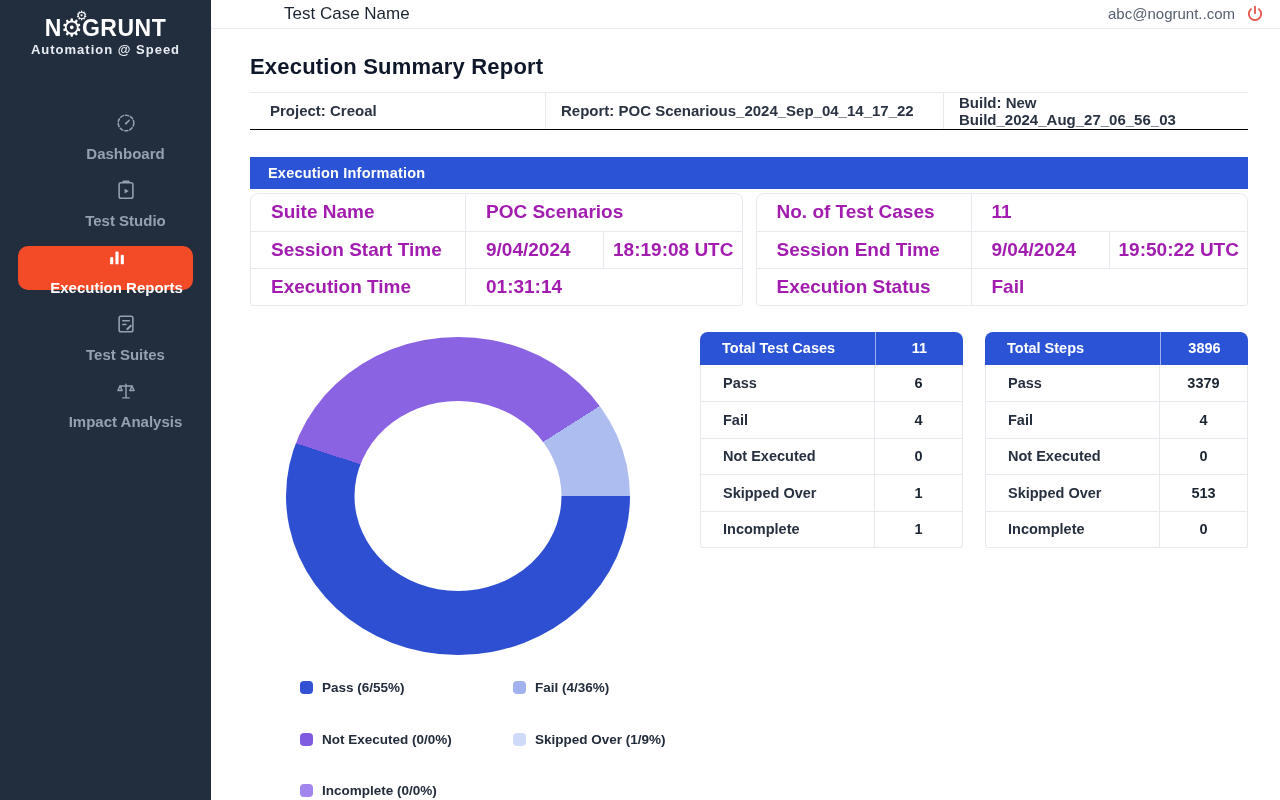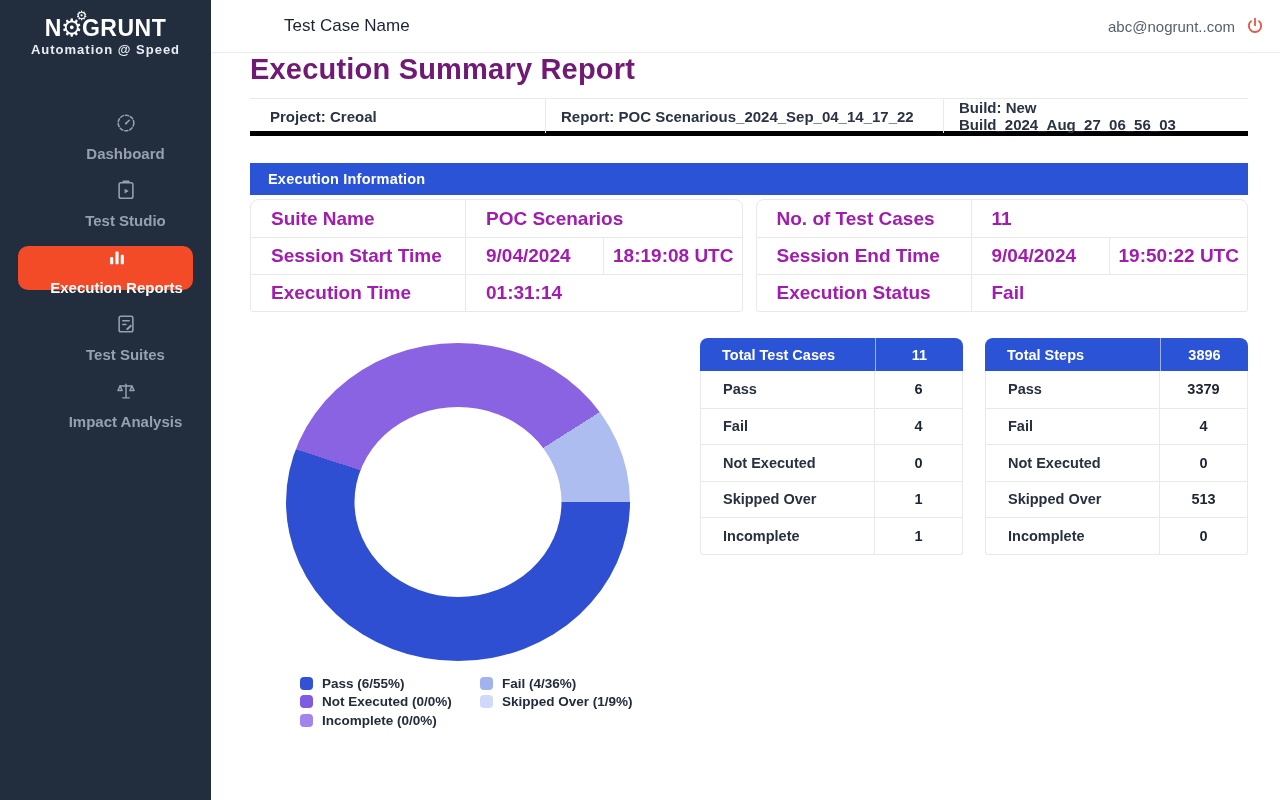--- a/index.html
+++ b/index.html
@@ -54,26 +54,26 @@
   .topbar {
     height: 53px; display: flex; align-items: center;
     padding: 0 15px 0 73px; border-bottom: 1px solid #e9ecf1;
   }
   .topbar-title { font-size: 17px; font-weight: 500; color: #1b2430; }
   .topbar-right { margin-left: auto; display: flex; align-items: center; gap: 10px; }
   .user-email { font-size: 15px; color: #555f6e; }
   .power-btn { width: 20px; height: 20px; cursor: pointer; display: inline-flex; }
 
   .content { padding: 0 32px 0 39px; }
-  h1.page-title { font-size: 29px; font-weight: 800; color: #701a75; letter-spacing: .2px; }
+  h1.page-title { font-size: 22px; font-weight: 800; color: #0f172a; margin-top: 25px; letter-spacing: .2px; }
 
   .project-bar {
     margin-top: 12px;
     display: grid; grid-template-columns: 295px 398px 1fr;
-    border-top: 1px solid #e8eaef; border-bottom: 5px solid #000000;
+    border-top: 1px solid #e8eaef; border-bottom: 1px solid #000000;
     height: 38px; align-items: center;
   }
   .project-cell { font-size: 15px; font-weight: 600; color: #2a3342; padding-left: 20px; height: 100%; display: flex; align-items: center; }
   .project-cell + .project-cell { border-left: 1px solid #e8eaef; padding-left: 15px; }
 
   .exec-info-bar {
     margin-top: 27px; height: 32px; border-radius: 0;
     background: var(--accent, #2a53d6); color: #fff;
     display: flex; align-items: center; padding-left: 18px;
     font-size: 14.5px; font-weight: 600; letter-spacing: .2px;
@@ -97,23 +97,23 @@
   .chart-col { width: 450px; min-width: 450px; }
   .donut {
     width: 344px; height: 318px; margin: 5px 0 0 36px;
     border-radius: 50%; position: relative;
   }
   .donut-hole {
     position: absolute; left: 50%; top: 50%; transform: translate(-50%, -50%);
     width: 207px; height: 190px; background: #fff; border-radius: 50%;
   }
   .legend {
-    margin: 13px 0 0 50px;
+    margin: 24px 0 0 50px;
     display: grid; grid-auto-flow: column;
-    grid-template-rows: repeat(3, 18.5px); grid-template-columns: 180px auto;
+    grid-template-rows: repeat(3, 18.5px); grid-template-columns: 180px auto; gap: 33px;
   }
   .legend-item { display: flex; align-items: center; gap: 9px; }
   .swatch { width: 13px; height: 13px; border-radius: 4px; flex: 0 0 13px; }
   .legend-label { font-size: 13.5px; font-weight: 600; color: #222c3b; white-space: nowrap; }
 
   .sum-table { width: 263px; min-width: 263px; }
   .sum-table + .sum-table { margin-left: 22px; }
   .sum-header {
     display: grid; grid-template-columns: 1fr 88px; height: 33px;
     background: var(--accent, #2a53d6); color: #fff;

